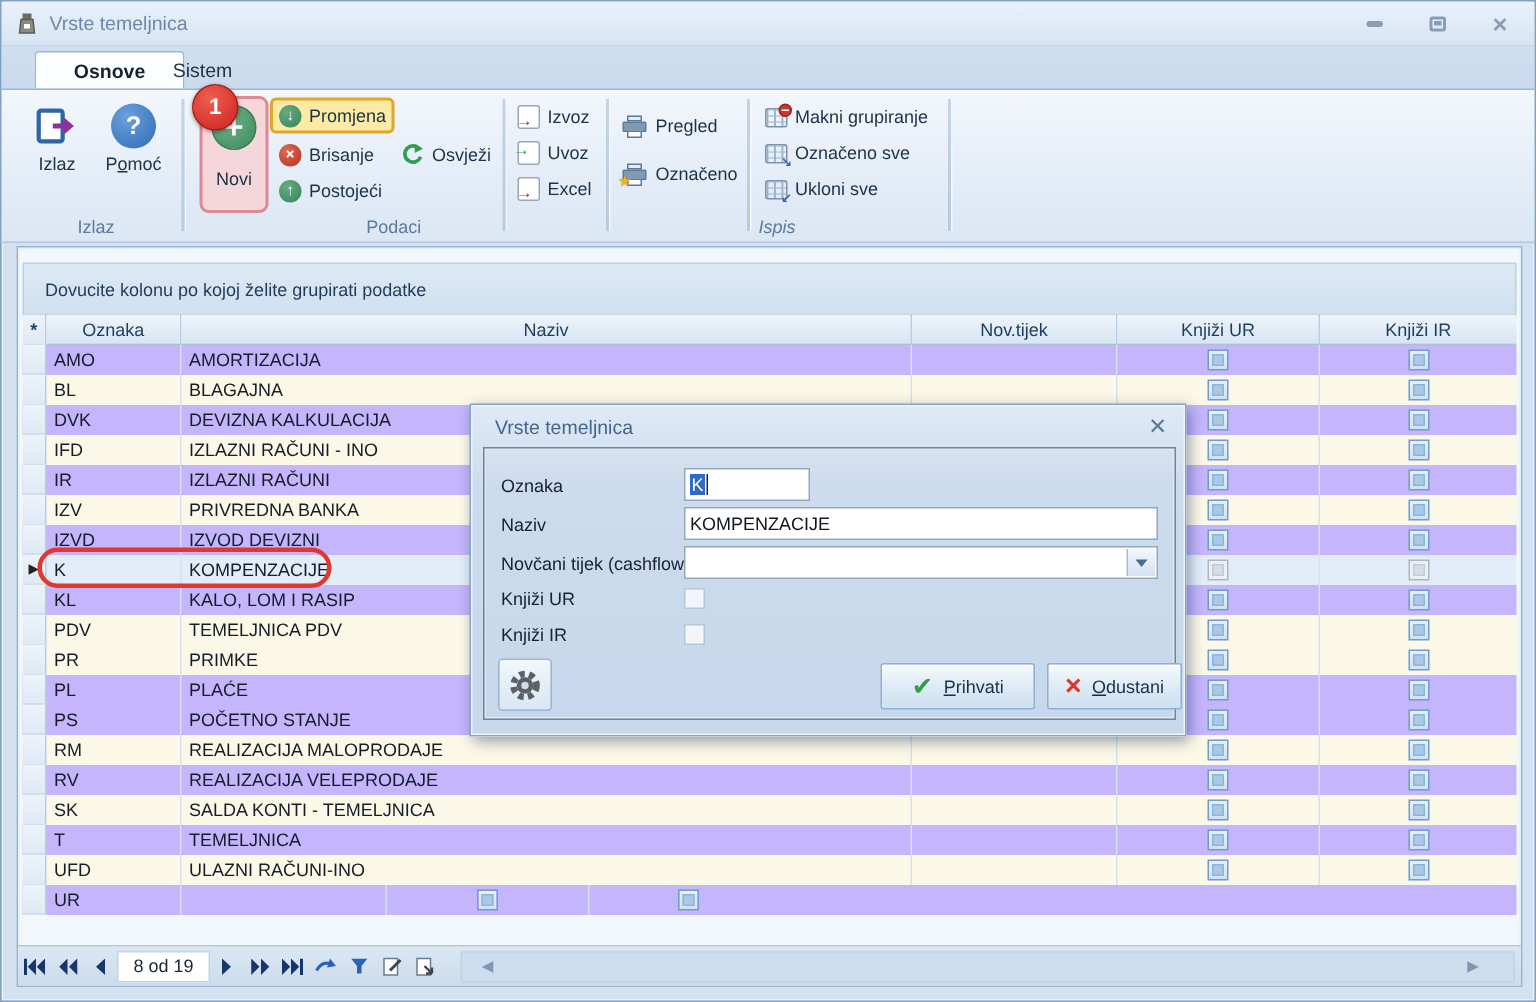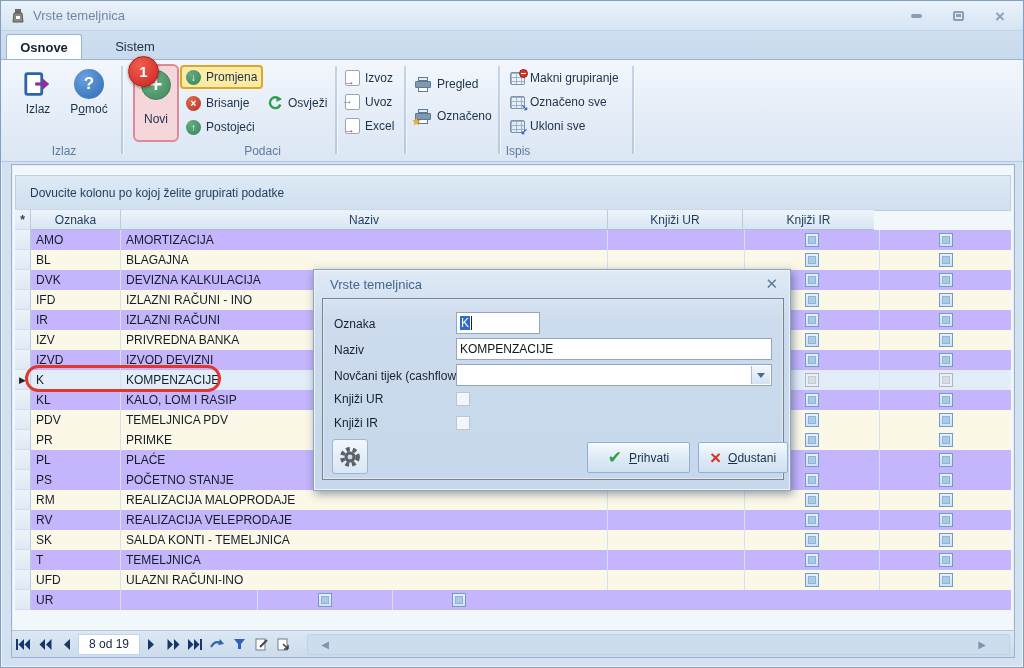--- a/index.html
+++ b/index.html
@@ -164,21 +164,21 @@
       <span class="winbtn">
           <span class="glyph-restore"></span>
         </span>
       <span class="winbtn">
           <span class="glyph-close">×</span>
         </span>
     </div>
   </div>
 
   <div class="tabstrip">
-    <div class="tab active" style="left:5px;width:76px;">Osnove</div>
+    <div class="tab active" style="left:22px;width:100px;">Osnove</div>
     <div class="tab" style="left:102px;width:64px;">Sistem</div>
   </div>
 
   <div class="ribbon">
 
     <div class="bigbtn" style="left:14px;top:5px;width:46px;">
       <svg width="30" height="30" viewBox="0 0 32 32">
         <rect x="3" y="5" width="17" height="22" rx="2" fill="#fff" stroke="#2a66a8" stroke-width="3"></rect>
         <path d="M13 16 h12" stroke="#8e2f9e" stroke-width="3.4" fill="none"></path>
         <path d="M21 10 l7 6 -7 6 z" fill="#8e2f9e"></path>
@@ -268,33 +268,34 @@
     <div class="smallbtn" style="left:505px;top:55px;">
       <span class="tableicon">
           <span class="arrbl">↙</span>
         </span>
       <span>Ukloni sve</span>
     </div>
     <div class="rsep" style="left:631px;"></div>
 
     <div class="grouplabel" style="left:8px;width:110px;">Izlaz</div>
     <div class="grouplabel" style="left:121px;width:281px;">Podaci</div>
-    <div class="grouplabel" style="left:404px;width:226px;">Ispis</div>
+    <div class="grouplabel" style="left:404px;width:226px;font-style:italic;">Ispis</div>
   </div>
 
   <div class="step-badge">1</div>
 
   <div class="grid-frame">
     <div class="group-hint">Dovucite kolonu po kojoj želite grupirati podatke</div>
     <div class="ghead">
       <div class="hcell c-ind">
           <span style="font-weight:bold;">*</span>
         </div>
       <div class="hcell c-ozn">Oznaka</div>
       <div class="hcell c-naz">Naziv</div>
+      <div class="hcell c-nov">Nov.tijek</div>
       <div class="hcell c-ur">Knjiži UR</div>
       <div class="hcell c-ir" style="border-right:none;">Knjiži IR</div>
     </div>
     <div class="rows-host">
         <div class="grow">
           <div class="cell c-ind"></div>
           <div class="cell c-ozn">AMO</div>
           <div class="cell c-naz">AMORTIZACIJA</div>
           <div class="cell c-nov"></div>
           <div class="cell c-ur">

